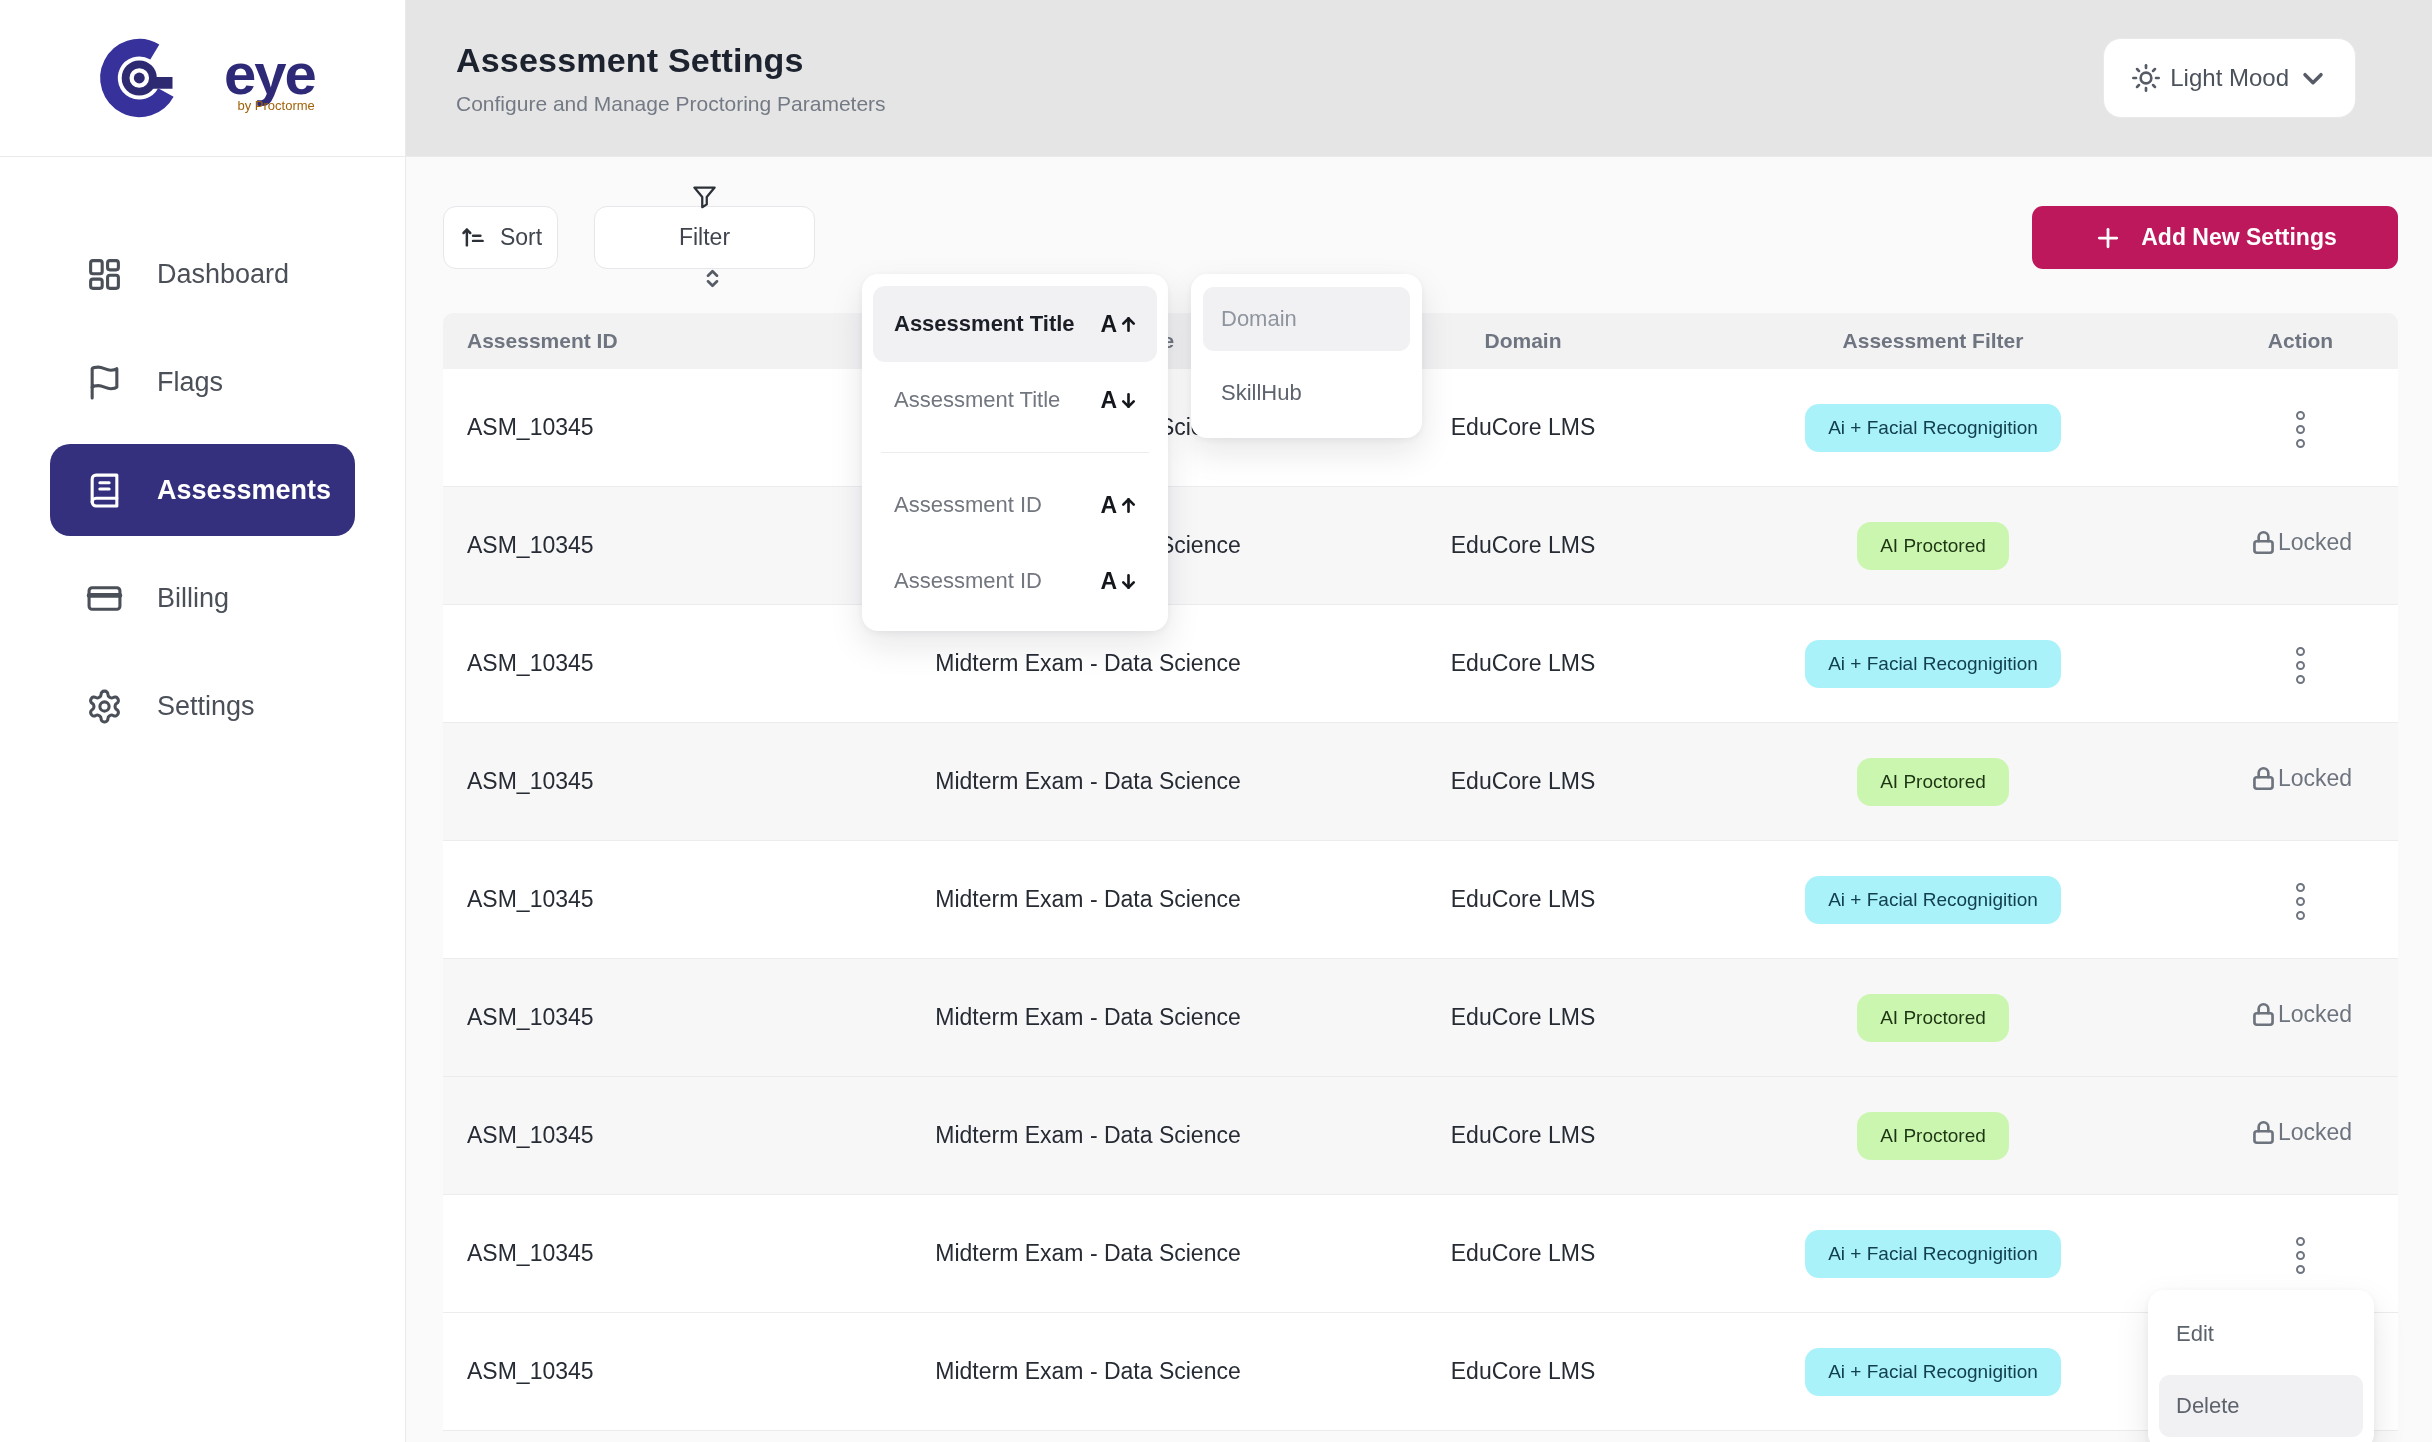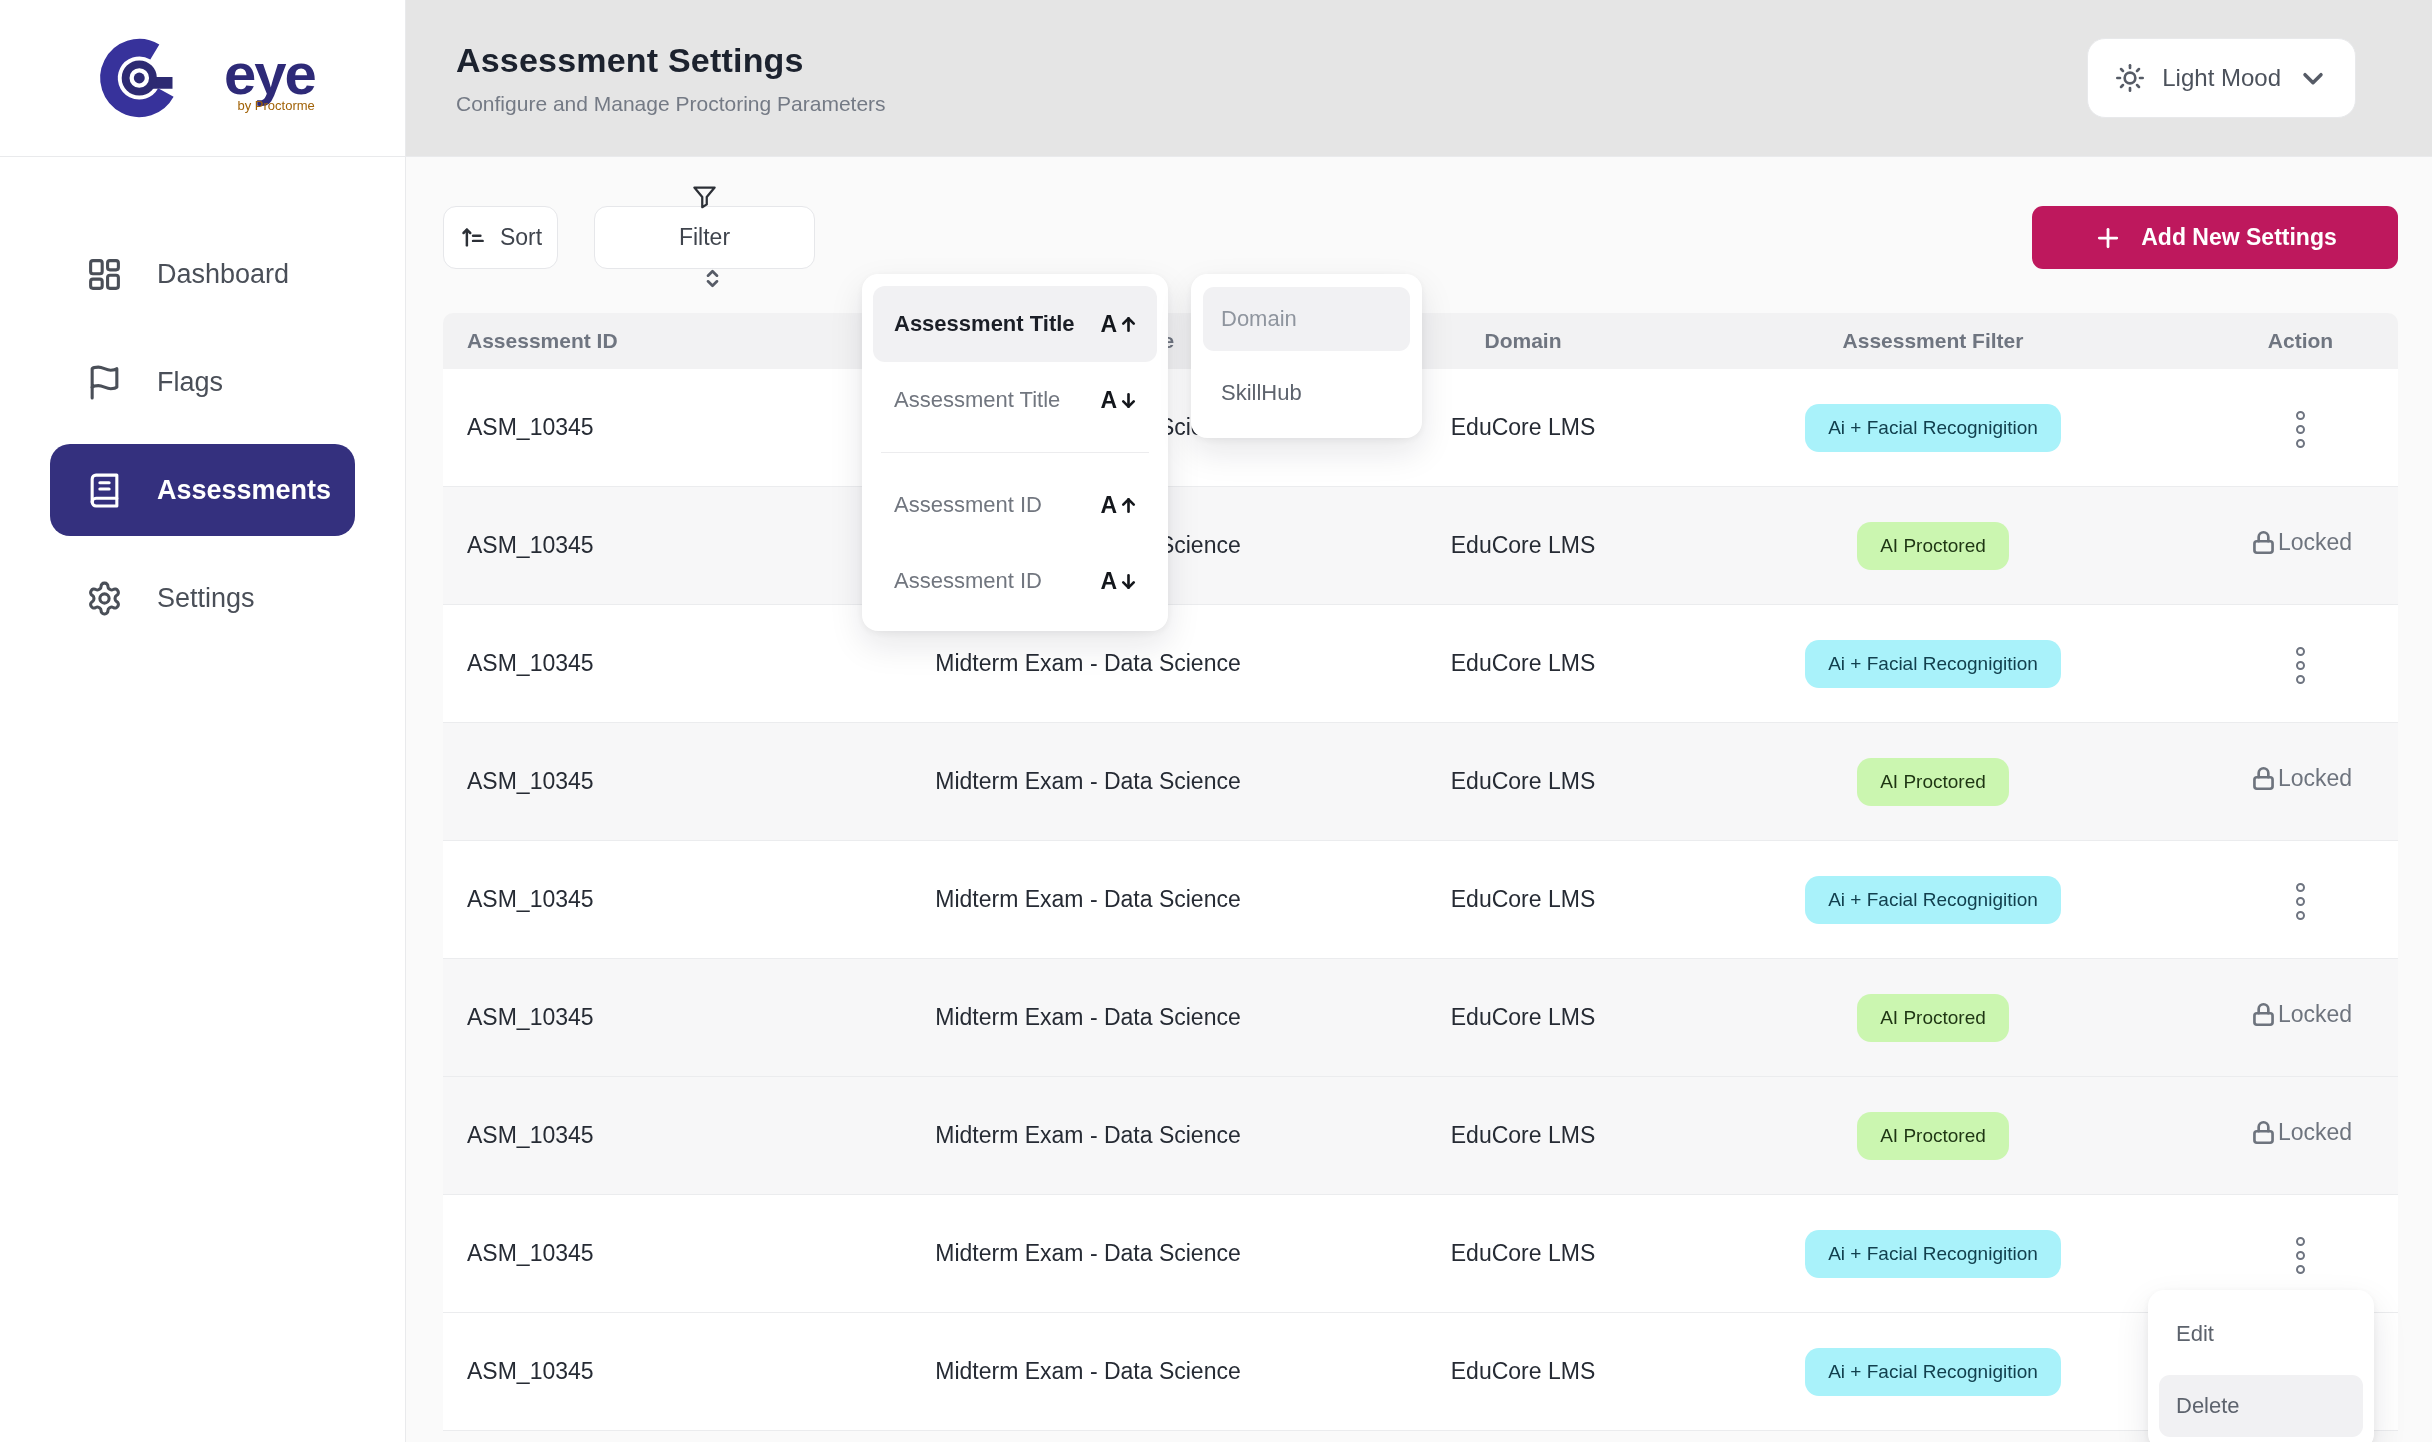--- a/index.html
+++ b/index.html
@@ -20,21 +20,21 @@
   .nav-item svg { width:37px; height:37px; flex:none; }
   .nav-item.active { background:#34307e; color:#fff; font-weight:600; }
 
   
   .main { margin-left:406px; }
   .topbar { height:157px; background:#e5e5e5; border-bottom:1px solid #e9eaec;
             display:flex; align-items:center; justify-content:space-between;
             padding:0 76px 0 50px; }
   .page-title { font-size:34px; font-weight:800; color:#1c222e; letter-spacing:.2px; }
   .page-subtitle { font-size:21px; color:#747a85; margin-top:12px; }
-  .theme-toggle { display:flex; align-items:center; gap:16px; height:80px; padding:0 26px;
+  .theme-toggle { display:flex; align-items:center; gap:8px; height:80px; padding:0 26px;
                   background:#fff; border:1.5px solid #e8e9eb; border-radius:18px;
                   font-size:24px; color:#4c525c; font-weight:500; cursor:pointer;
                   font-family:inherit; }
   .theme-toggle svg { width:32px; height:32px; }
 
   
   .content { position:relative; padding:49px 34px 0 37px; }
   .toolbar { display:flex; gap:36px; }
   .search-box { width:567px; height:63px; background:#fff; border:1.5px solid #e6e7ea;
                 border-radius:13px; display:flex; align-items:center; gap:17px; padding:0 20px; }
@@ -145,20 +145,29 @@
     <div class="nav-item active">
       <span class="icon">
         <svg viewBox="0 0 24 24" fill="none" stroke="currentColor" stroke-width="2" stroke-linecap="round" stroke-linejoin="round">
           <path d="M4 19.5A2.5 2.5 0 0 1 6.5 17H20"></path>
           <path d="M6.5 2H20v20H6.5A2.5 2.5 0 0 1 4 19.5v-15A2.5 2.5 0 0 1 6.5 2z"></path>
           <line x1="9" y1="7" x2="15" y2="7"></line>
             <line x1="9" y1="11" x2="15" y2="11"></line>
         </svg>
       </span>
       <span>Assessments</span>
+    </div>
+    <div class="nav-item">
+      <span class="icon">
+        <svg viewBox="0 0 24 24" fill="none" stroke="currentColor" stroke-width="2" stroke-linecap="round" stroke-linejoin="round">
+          <rect x="2" y="5" width="20" height="14" rx="2"></rect>
+            <line x1="2" y1="10" x2="22" y2="10" stroke-width="3"></line>
+        </svg>
+      </span>
+      <span>Billing</span>
     </div>
     <div class="nav-item">
       <span class="icon">
         <svg viewBox="0 0 24 24" fill="none" stroke="currentColor" stroke-width="2" stroke-linecap="round" stroke-linejoin="round">
           <path d="M12.22 2h-.44a2 2 0 0 0-2 2v.18a2 2 0 0 1-1 1.73l-.43.25a2 2 0 0 1-2 0l-.15-.08a2 2 0 0 0-2.73.73l-.22.38a2 2 0 0 0 .73 2.73l.15.1a2 2 0 0 1 1 1.72v.51a2 2 0 0 1-1 1.74l-.15.09a2 2 0 0 0-.73 2.73l.22.38a2 2 0 0 0 2.73.73l.15-.08a2 2 0 0 1 2 0l.43.25a2 2 0 0 1 1 1.73V20a2 2 0 0 0 2 2h.44a2 2 0 0 0 2-2v-.18a2 2 0 0 1 1-1.73l.43-.25a2 2 0 0 1 2 0l.15.08a2 2 0 0 0 2.73-.73l.22-.39a2 2 0 0 0-.73-2.73l-.15-.08a2 2 0 0 1-1-1.74v-.5a2 2 0 0 1 1-1.74l.15-.09a2 2 0 0 0 .73-2.73l-.22-.38a2 2 0 0 0-2.73-.73l-.15.08a2 2 0 0 1-2 0l-.43-.25a2 2 0 0 1-1-1.73V4a2 2 0 0 0-2-2z"></path>
           <circle cx="12" cy="12" r="3"></circle>
         </svg>
       </span>
       <span>Settings</span>
     </div>

